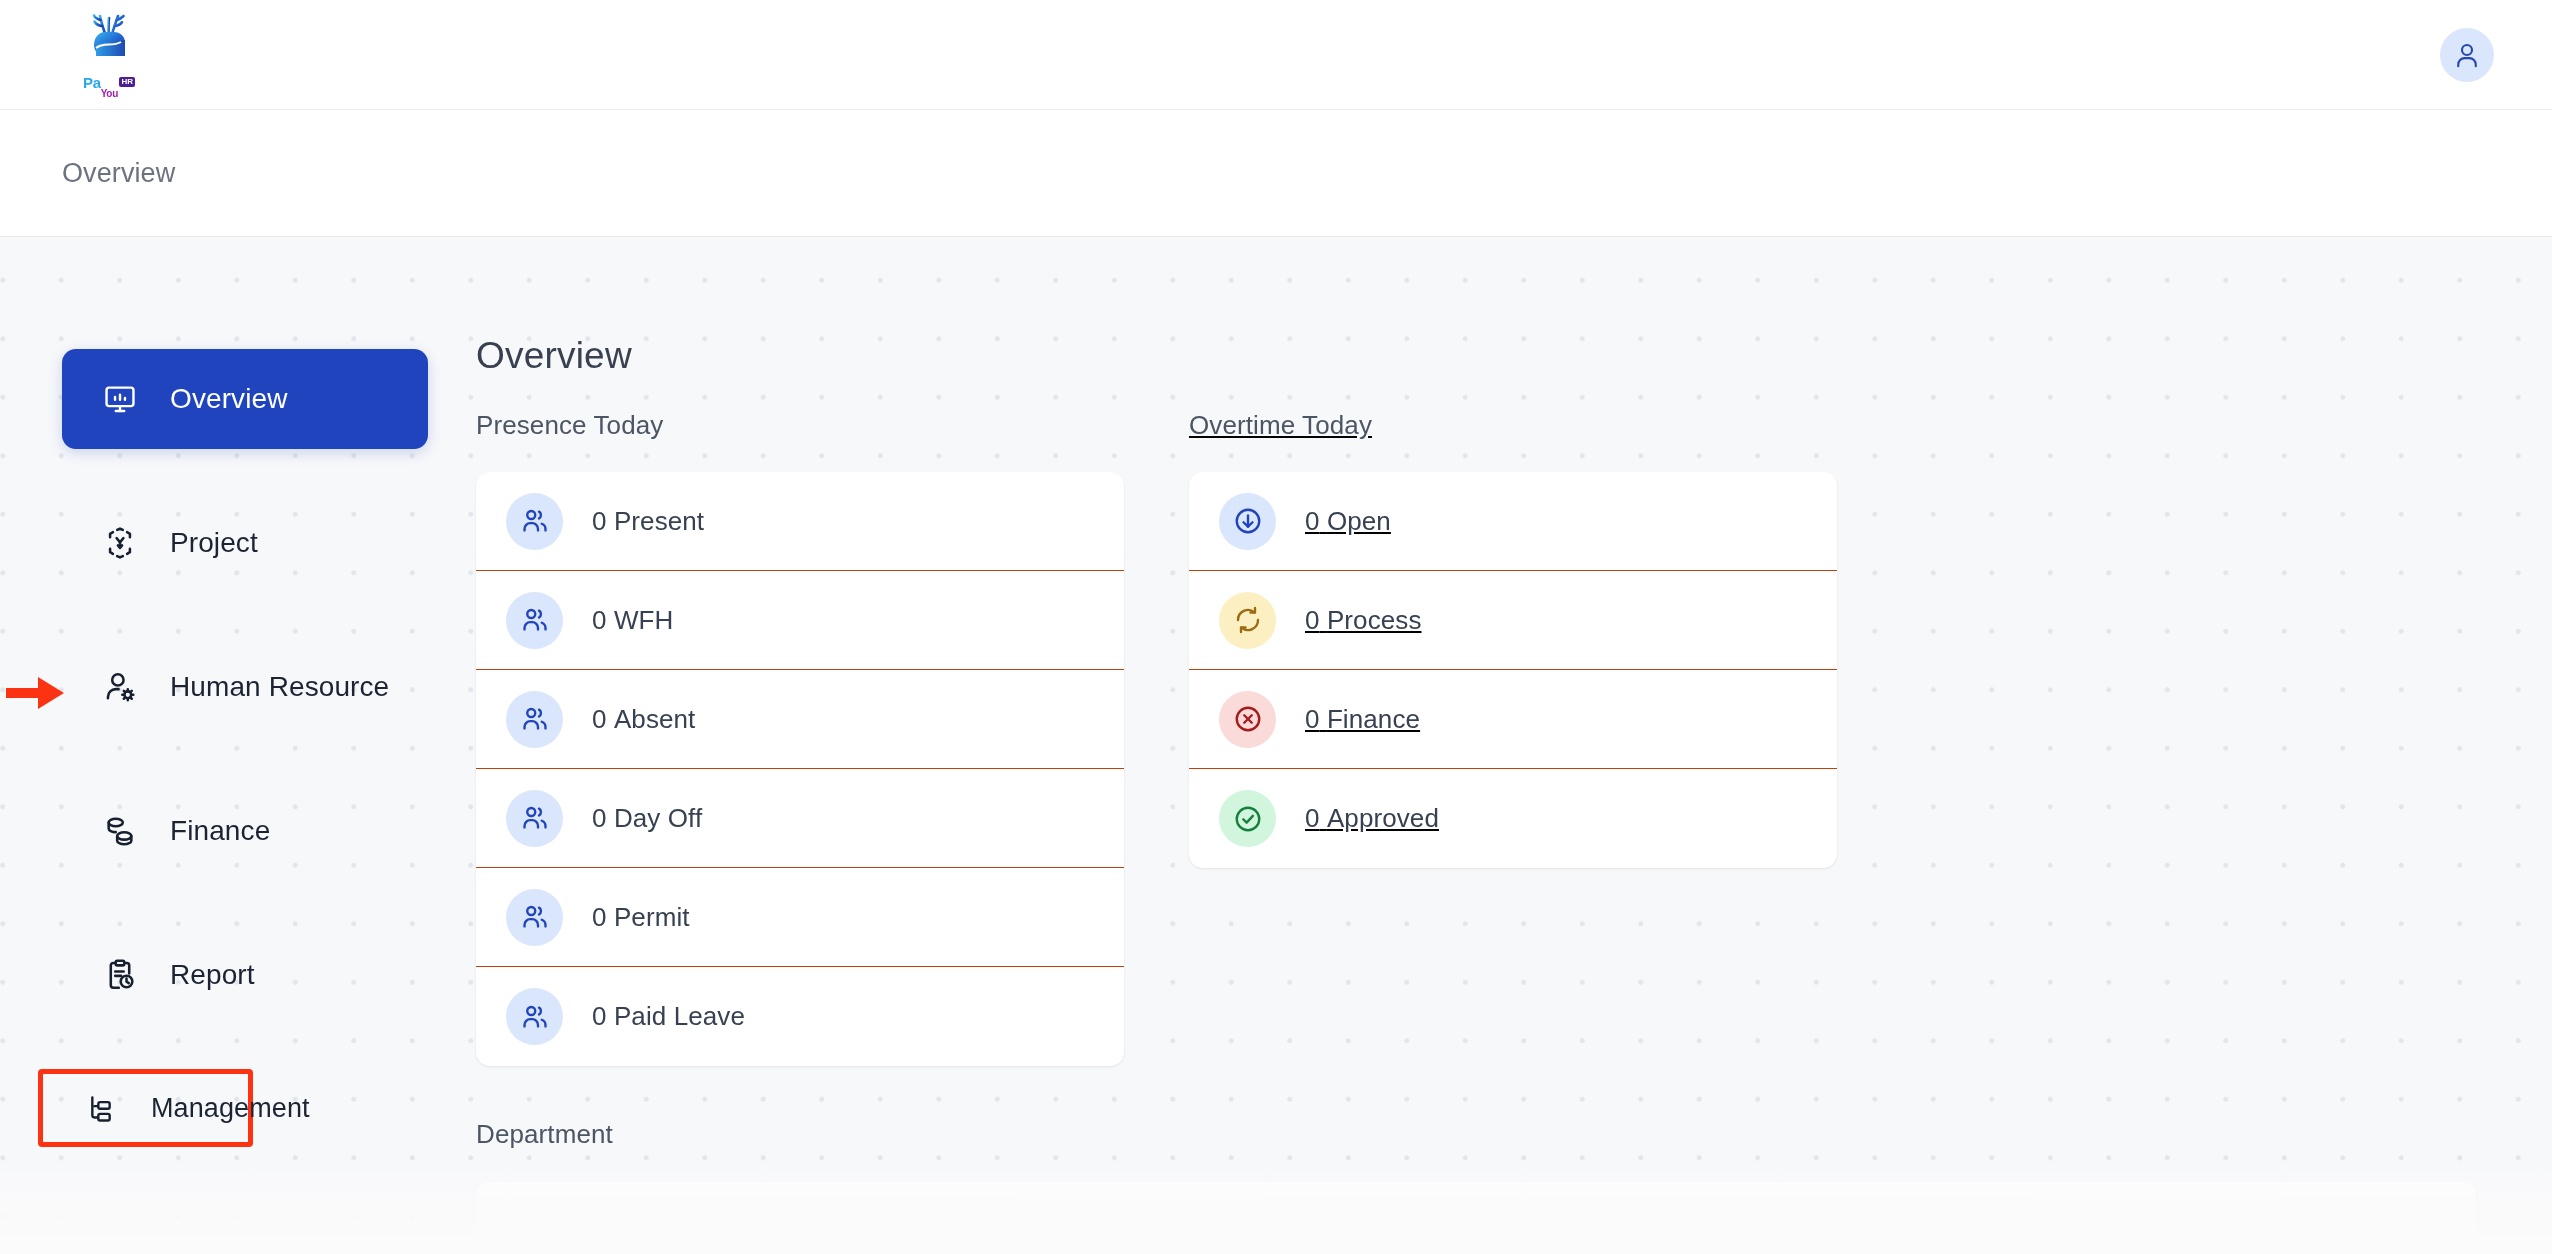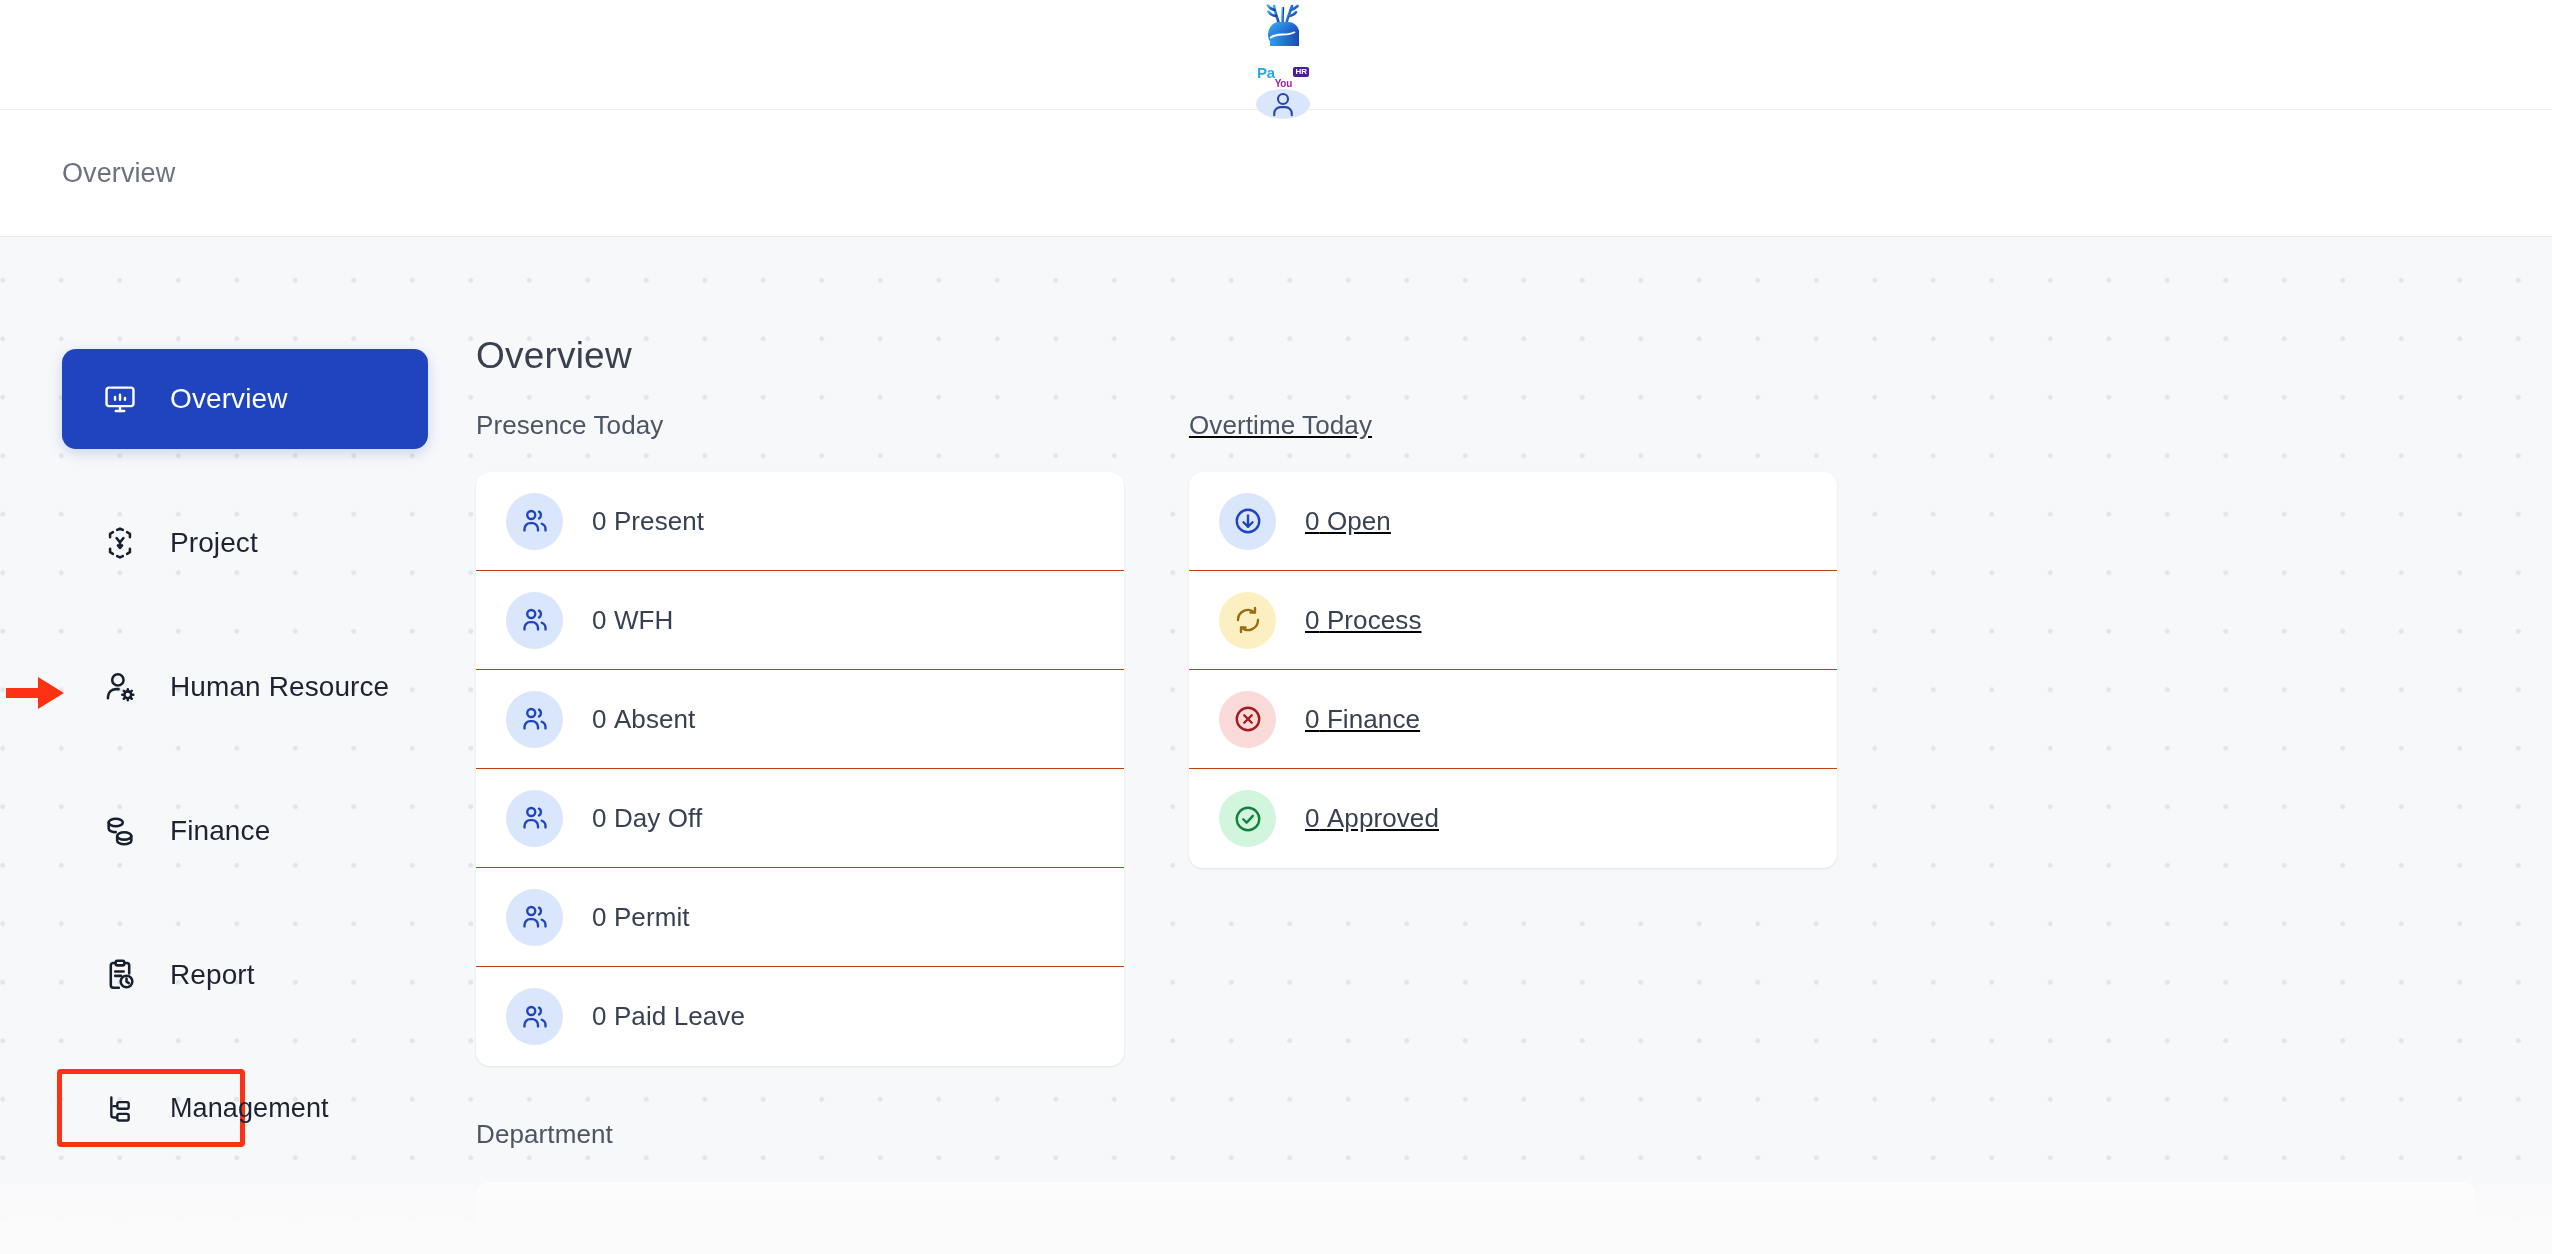--- a/index.html
+++ b/index.html
@@ -19,21 +19,20 @@
     top: 0; left: 0;
     width: 2552px;
     height: 110px;
     background: #ffffff;
     border-bottom: 1px solid #ebedf0;
     display: flex;
     align-items: center;
     justify-content: space-between;
     padding: 0 58px 0 72px;
     z-index: 20;
-    flex-direction: column;
   }
 
   .logo-wrap {
     display: flex;
     flex-direction: column;
     align-items: center;
     justify-content: center;
     width: 74px;
   }
   .logo-deer { display: block; }
@@ -124,23 +123,23 @@
   }
   .nav-item.active {
     background: #1f44bd;
     box-shadow: 0 4px 14px rgba(31,68,189,0.20);
   }
   .nav-item.active .nav-label { color: #ffffff; }
 
   .nav-item.highlighted {
     border: 5px solid #fc3312;
     border-radius: 4px;
-    margin-left: 57px;
+    margin-left: 38px;
     height: 78px;
-    width: 188px;
+    width: 215px;
   }
   .nav-item.highlighted .nav-label { font-size: 27px; }
 
   
   .annot-arrow {
     position: absolute;
     left: 4px;
     top: 436px;
     width: 62px;
     height: 40px;

